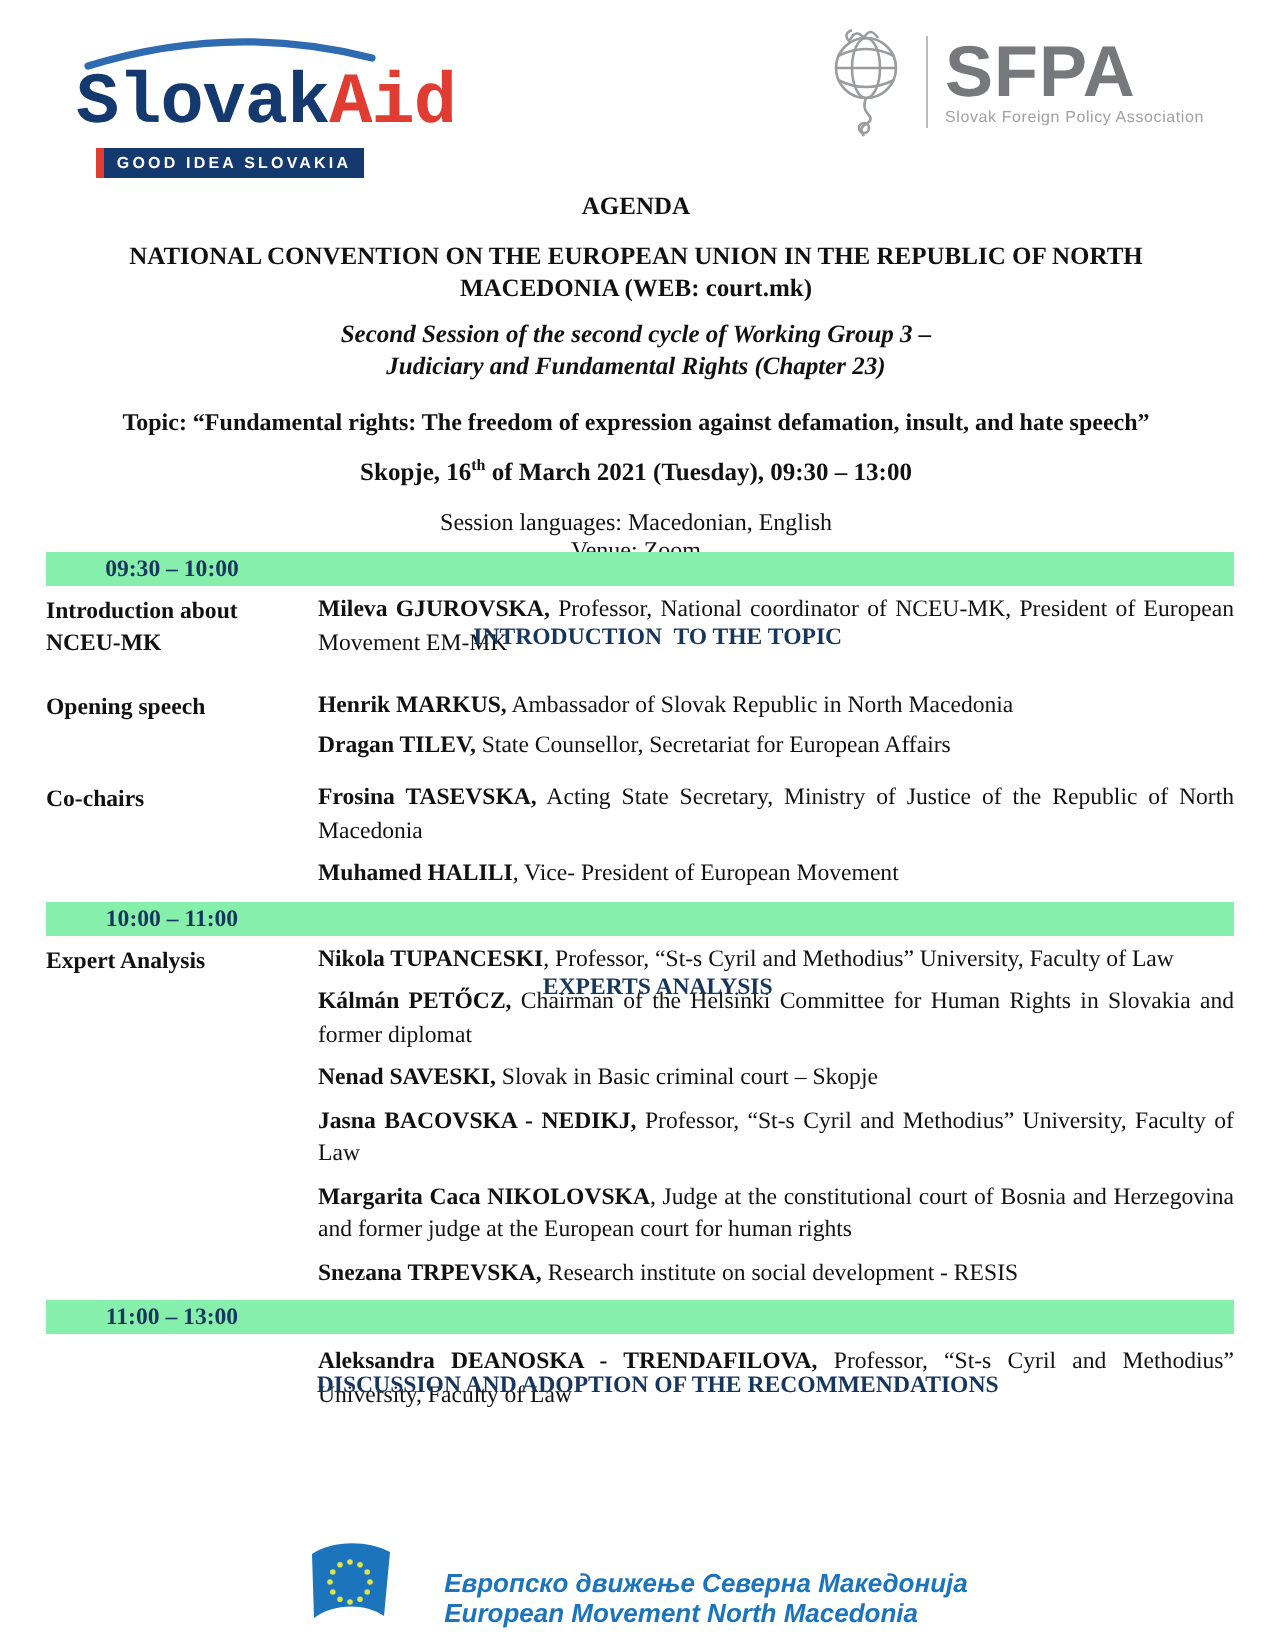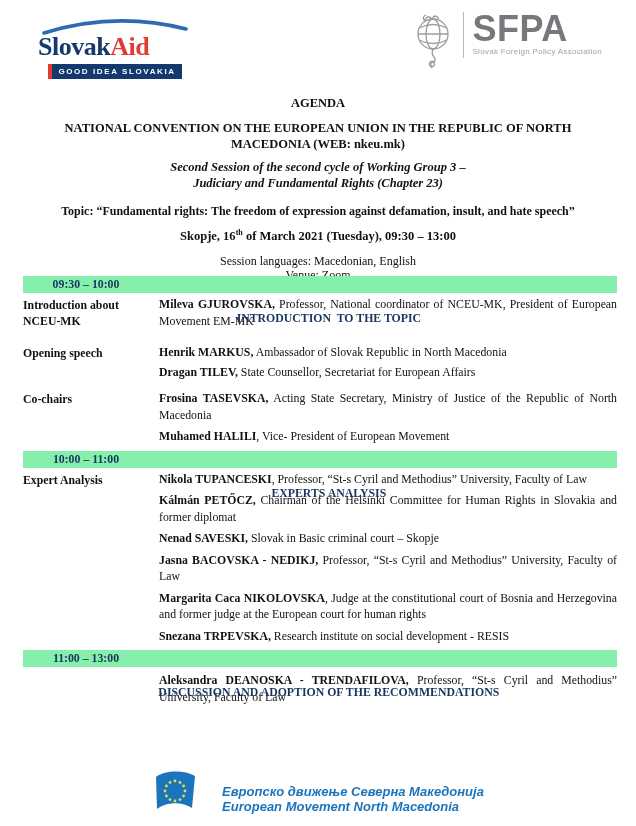--- a/index.html
+++ b/index.html
@@ -4,28 +4,28 @@
 <style>
   html,body{margin:0;padding:0;background:#e8e8e8;}
   .page{
     position:relative;width:636px;height:826px;background:#ffffff;
     margin:0 auto;overflow:hidden;
     font-family:"Liberation Serif","DejaVu Serif",serif;color:#111;
   }
   
   .slovakaid{position:absolute;left:38px;top:16px;width:160px;}
   .slovakaid .arc{display:block;margin:0 0 -2px 2px;}
-  .slovakaid .brand{font-family:Liberation Serif, serif;font-weight:bold;font-size:26px;letter-spacing:-0.5px;line-height:1;}
+  .slovakaid .brand{font-family:Liberation Mono, monospace;font-weight:bold;font-size:36px;letter-spacing:-0.5px;line-height:1;text-align:center;}
   .slovakaid .brand .p1{color:#13396E;}
   .slovakaid .brand .p2{color:#E03C31;}
   .slovakaid .banner{display:flex;align-items:stretch;height:15px;margin:4px 0 0 10px;width:134px;}
   .slovakaid .banner .redbar{width:4px;background:#E03C31;}
   .slovakaid .banner .navybg{flex:1;background:#13396E;color:#fff;font-family:"Liberation Sans",sans-serif;
     font-size:8px;font-weight:bold;letter-spacing:1.6px;display:flex;align-items:center;justify-content:center;}
-  .sfpa{position:absolute;right:34px;top:12px;display:flex;align-items:flex-start;gap:8px;}
+  .sfpa{position:absolute;right:34px;top:12px;display:flex;align-items:center;gap:8px;}
   .sfpa .divider{width:1.5px;height:46px;background:#b9babc;}
   .sfpa .wordmark{display:flex;flex-direction:column;}
   .sfpa .acronym{font-family:"Liberation Sans",sans-serif;font-weight:bold;font-size:36px;line-height:0.95;color:#77787B;letter-spacing:0.5px;}
   .sfpa .assoc{font-family:"Liberation Sans",sans-serif;font-size:8px;color:#a0a1a3;margin-top:1px;letter-spacing:0.3px;}
   
   .heading{position:absolute;left:0;top:96px;width:100%;text-align:center;}
   .h-agenda{font-size:12.5px;font-weight:bold;margin-bottom:9px;}
   .h-conv{font-size:12.5px;font-weight:bold;line-height:16px;margin-bottom:7px;}
   .h-session{font-size:12.5px;font-weight:bold;line-height:16px;margin-bottom:13px;font-style:italic;}
   .h-topic{font-size:12px;font-weight:bold;margin-bottom:9px;}
@@ -86,21 +86,21 @@
     <div class="wordmark">
       <div class="acronym">SFPA</div>
       <div class="assoc">Slovak Foreign Policy Association</div>
     </div>
   </div>
 
   <div class="heading">
     <div class="h-agenda">AGENDA</div>
     <div class="h-conv">
       <span>NATIONAL CONVENTION ON THE EUROPEAN UNION IN THE REPUBLIC OF NORTH</span><br>
-      <span>MACEDONIA (WEB: nkeu.mk)</span>
+      <span>MACEDONIA (WEB: court.mk)</span>
     </div>
     <div class="h-session">
       <span>Second Session of the second cycle of Working Group 3 –</span><br>
       <span>Judiciary and Fundamental Rights (Chapter 23)</span>
     </div>
     <div class="h-topic">Topic: “Fundamental rights: The freedom of expression against defamation, insult, and hate speech”</div>
     <div class="h-date"><span>Skopje, 16</span><sup>th</sup><span> of March 2021 (Tuesday), 09:30 – 13:00</span></div>
     <div class="h-lang">Session languages: Macedonian, English</div>
     <div class="h-venue">Venue: Zoom</div>
   </div>

